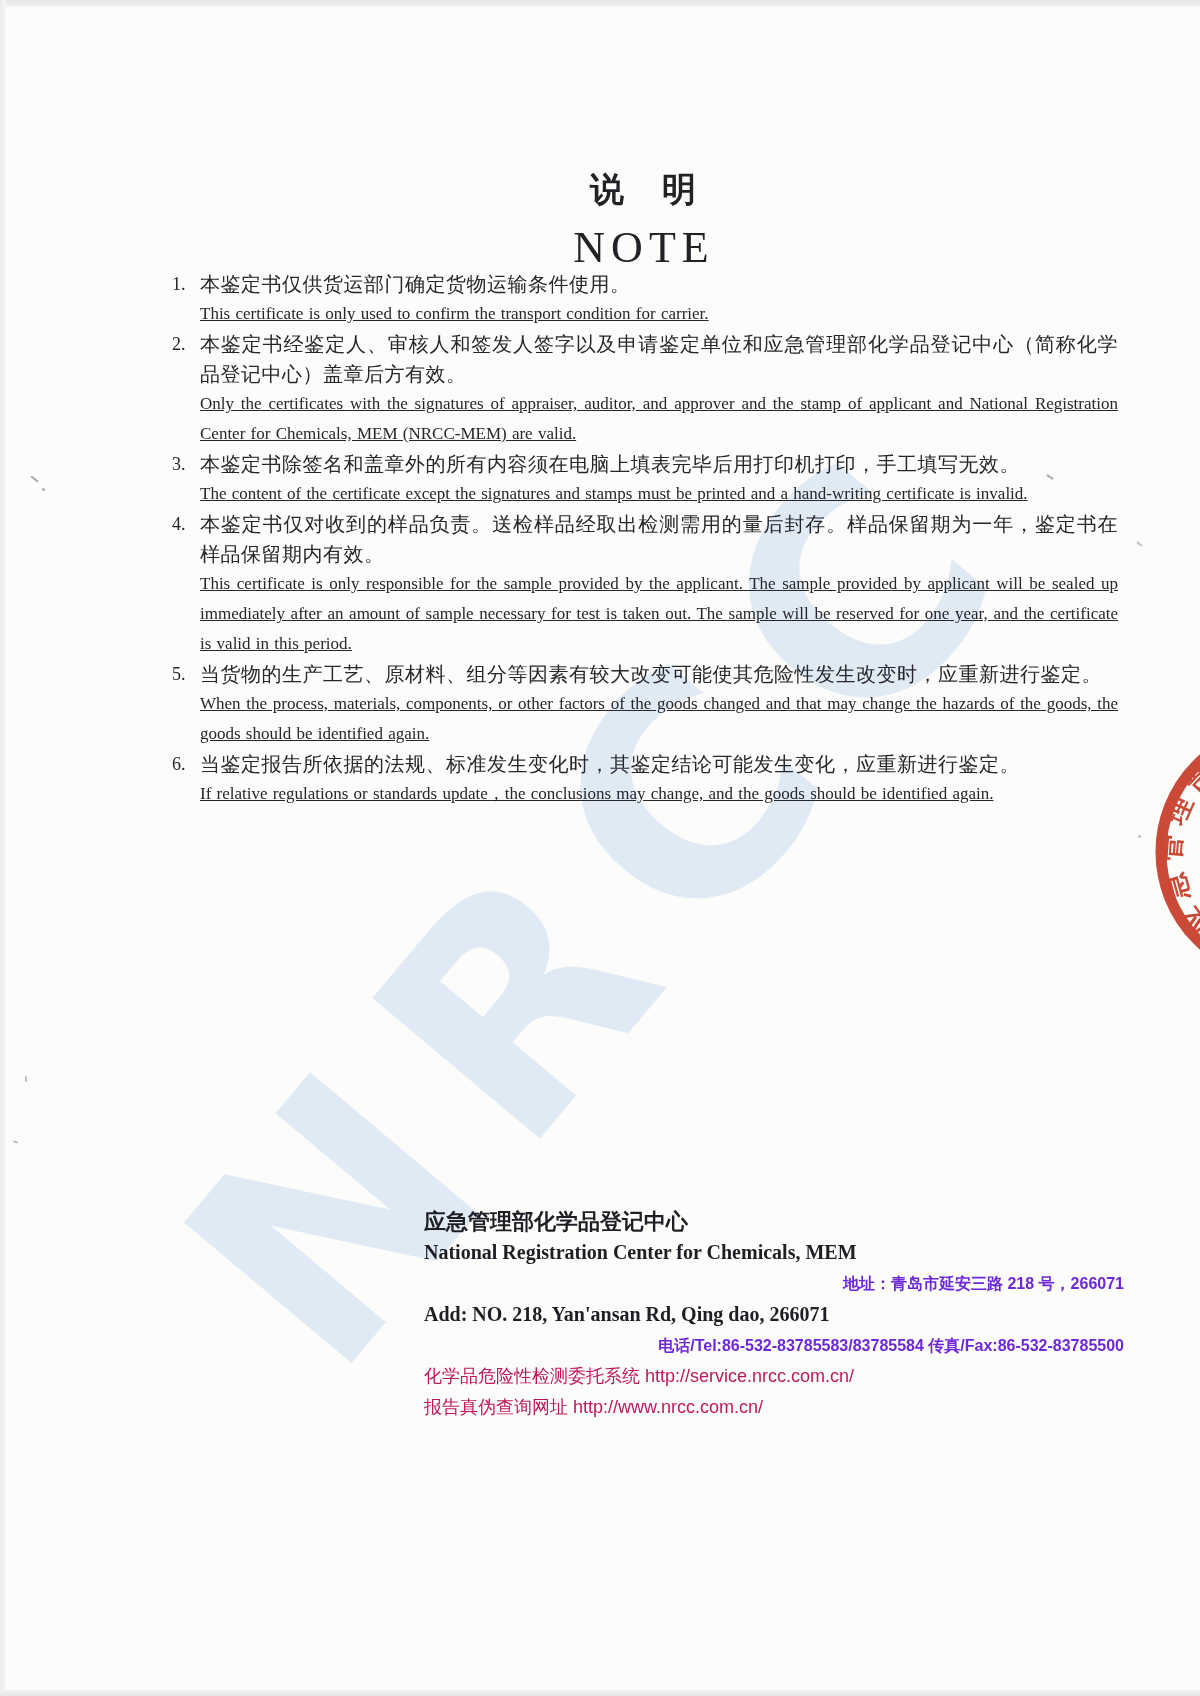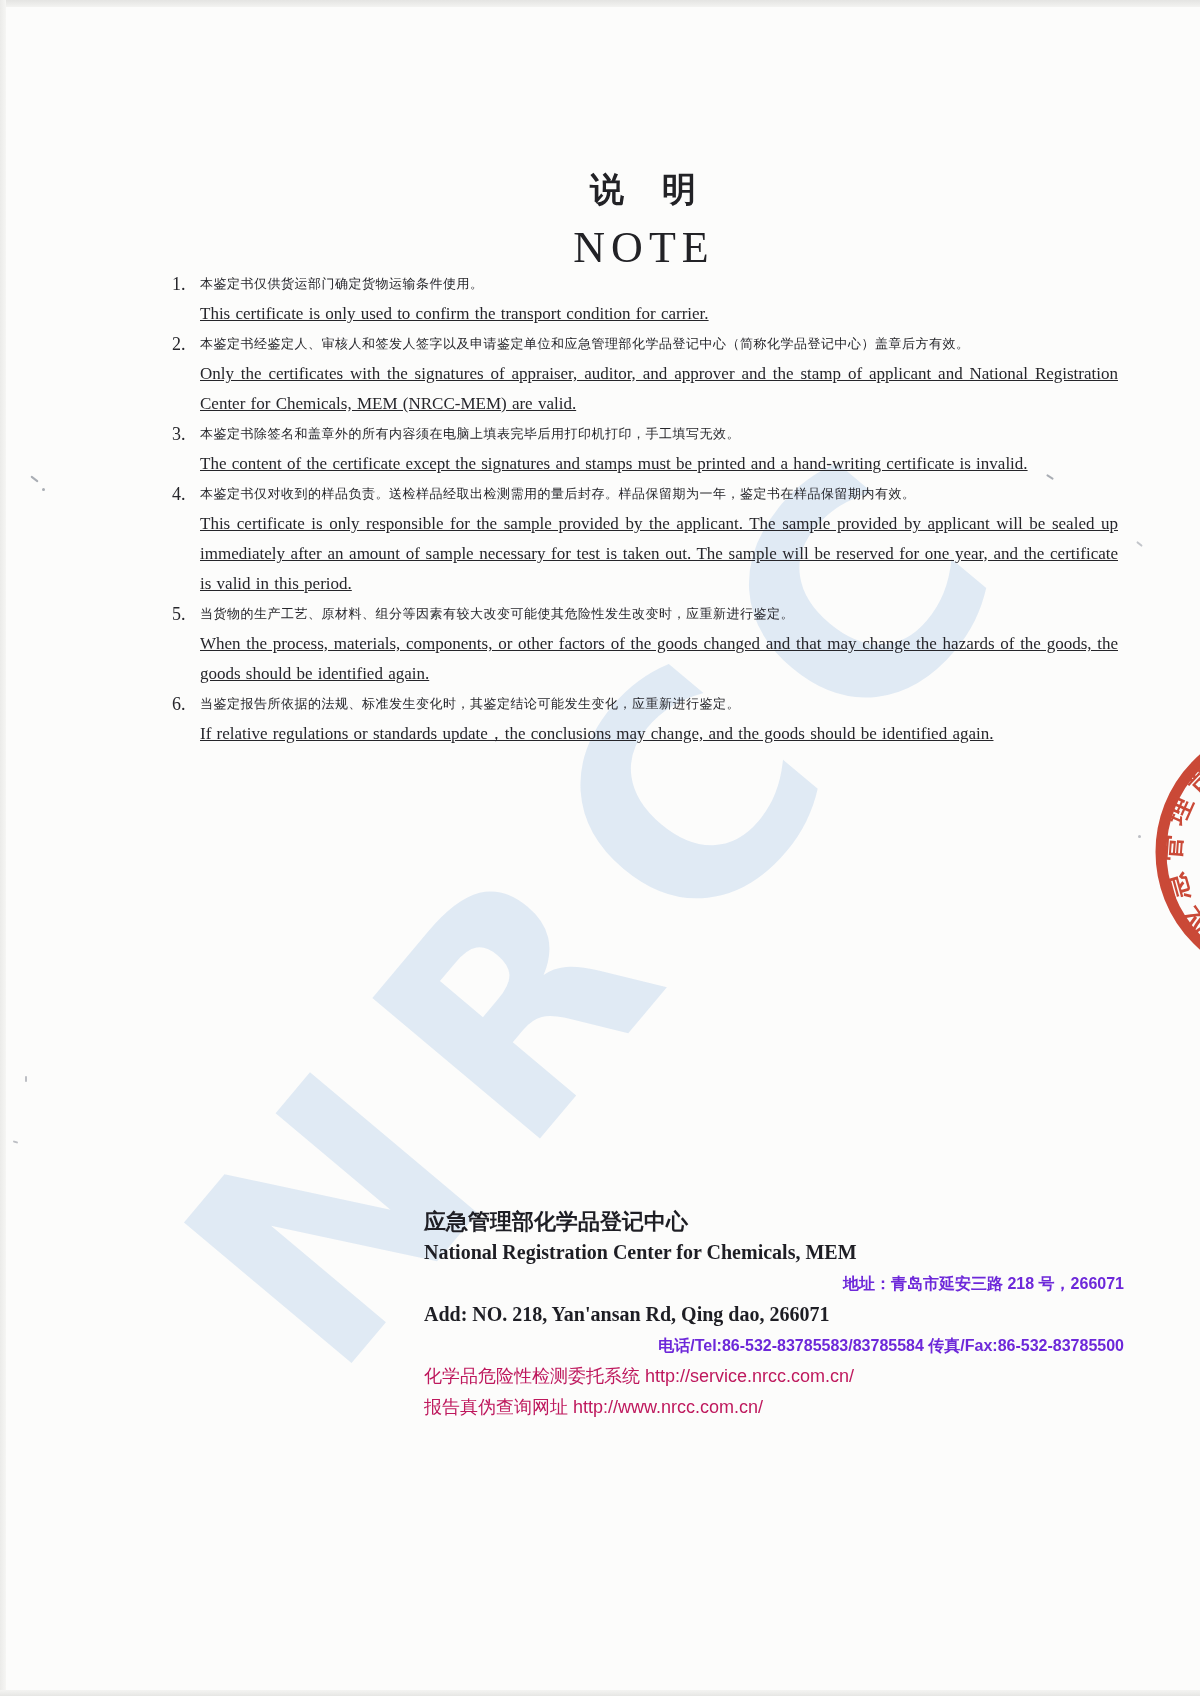--- a/index.html
+++ b/index.html
@@ -25,21 +25,21 @@
   }
 
   .doc-header { position:absolute; left:170px; top:168px; width:948px; text-align:center; z-index:1; }
   .title-zh { margin:0; font-size:34px; font-weight:700; line-height:44px; letter-spacing:2px; color:#222226; }
   .title-en { margin:12px 0 16px 0; font-size:44px; font-weight:500; line-height:48px; letter-spacing:6px; color:#222226; }
 
   .notes { position:absolute; left:170px; top:269px; width:948px; z-index:1; }
   .note-item { position:relative; padding-left:30px; }
   .note-num { position:absolute; left:2px; top:0; font-size:18px; line-height:30px; }
   .note-item p { margin:0; text-align:justify; }
-  .note-item p.zh { font-size:13px; line-height:30px; letter-spacing:0.5px; }
+  .note-item p.zh { font-size:20px; line-height:30px; letter-spacing:0.5px; }
   .note-item p.en { font-size:17px; line-height:30px; word-spacing:1px;text-decoration:underline; }
 
   .footer { position:absolute; left:424px; top:1206px; width:700px; z-index:1; }
   .footer p { margin:0; line-height:31px; white-space:nowrap; }
   .f-zh-b1 { font-family:"Liberation Sans","DejaVu Sans",sans-serif; font-weight:bold; font-size:22px; color:#1e1e24; }
   .f-en-b  { font-family:Liberation Serif, serif; font-weight:bold; font-size:20px; color:#1e1e24; }
   .f-mix-b { font-family:"Liberation Sans","DejaVu Sans",sans-serif; font-weight:bold; font-size:16px; color:#6d28d9;text-align:right; }
   .f-reg   { font-family:"Liberation Sans","DejaVu Sans",sans-serif; font-weight:normal; font-size:18px; color:#be185d; }
 
   

